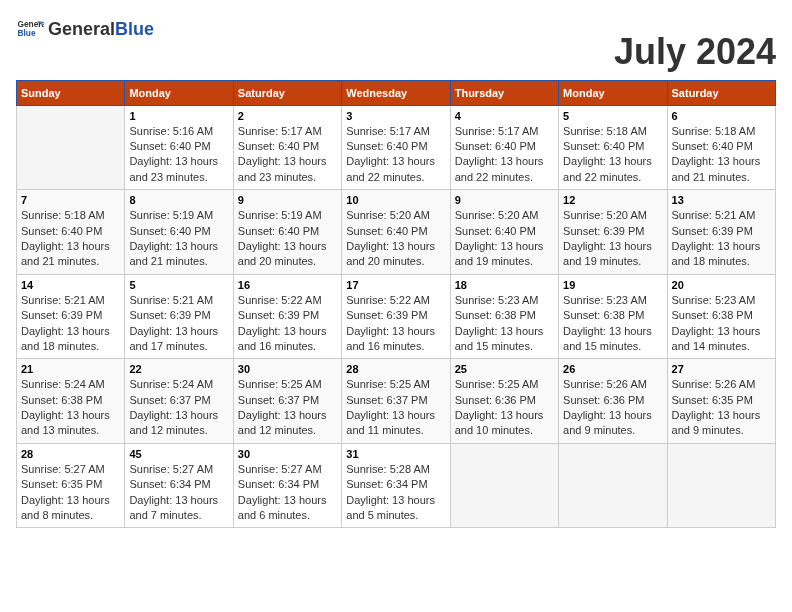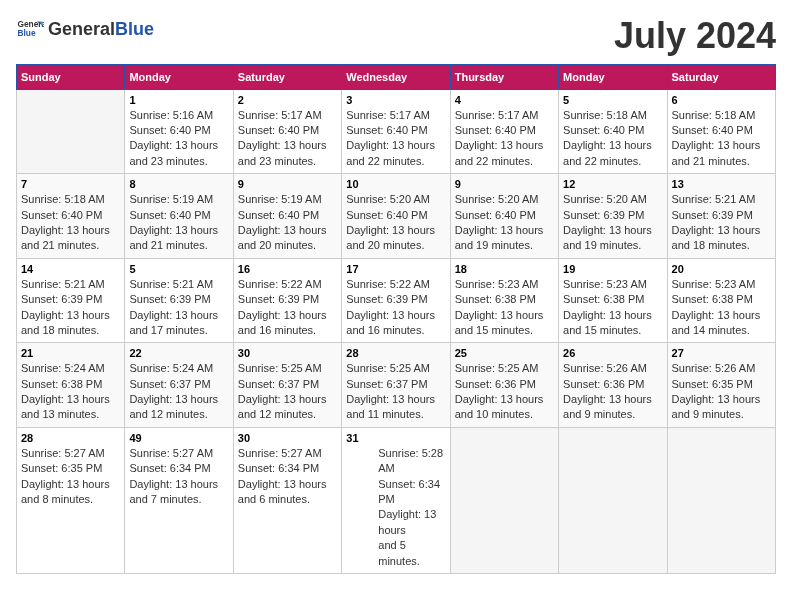--- a/index.html
+++ b/index.html
@@ -32,39 +32,40 @@
       font-weight: bold;
       color: #2255aa;
       line-height: 1.1;
     }
     .logo-icon {
       width: 28px;
       height: 28px;
     }
     .title-area {
       text-align: left;
+      margin-top: 16px;
     }
     .month-title {
       font-size: 36px;
       font-weight: bold;
       color: #333;
       line-height: 1.1;
     }
     .location-title {
       font-size: 14px;
       color: #555;
       margin-top: 2px;
     }
     table {
       width: 100%;
       border-collapse: collapse;
       font-size: 10px;
     }
     thead tr th {
-      background-color: #be185d;
+      background-color: #c2410c;
       color: #fff;
       padding: 6px 4px;
       font-size: 11px;
       font-weight: bold;
       border: 1px solid #2255aa;
       text-align: left;
     }
     tbody tr td {
       border: 1px solid #ccc;
       vertical-align: top;
@@ -327,36 +328,36 @@
       </tr>
       <tr>
         <td>
           <div class="day-number">28</div>
           <div class="day-detail" style="white-space: pre-line;">Sunrise: 5:27 AM
 Sunset: 6:35 PM
 Daylight: 13 hours
 and 8 minutes.</div>
         </td>
         <td>
-          <div class="day-number">49</div>
+          <div class="day-number">45</div>
           <div class="day-detail" style="white-space: pre-line;">Sunrise: 5:27 AM
 Sunset: 6:34 PM
 Daylight: 13 hours
 and 7 minutes.</div>
         </td>
         <td>
           <div class="day-number">30</div>
           <div class="day-detail" style="white-space: pre-line;">Sunrise: 5:27 AM
 Sunset: 6:34 PM
 Daylight: 13 hours
 and 6 minutes.</div>
         </td>
         <td>
           <div class="day-number">31</div>
-          <div class="day-detail" style="white-space: pre-line; margin-left: 32px;">Sunrise: 5:28 AM
+          <div class="day-detail" style="white-space: pre-line;">Sunrise: 5:28 AM
 Sunset: 6:34 PM
 Daylight: 13 hours
 and 5 minutes.</div>
         </td>
         <td class="empty-cell"></td>
         <td class="empty-cell"></td>
         <td class="empty-cell"></td>
       </tr>
     </tbody>
 </table>

